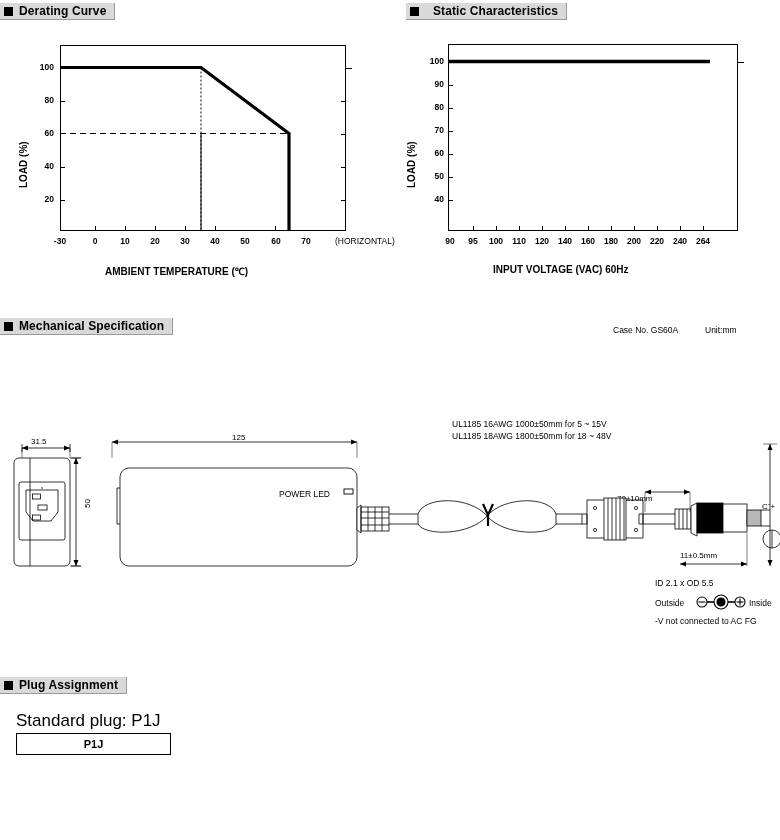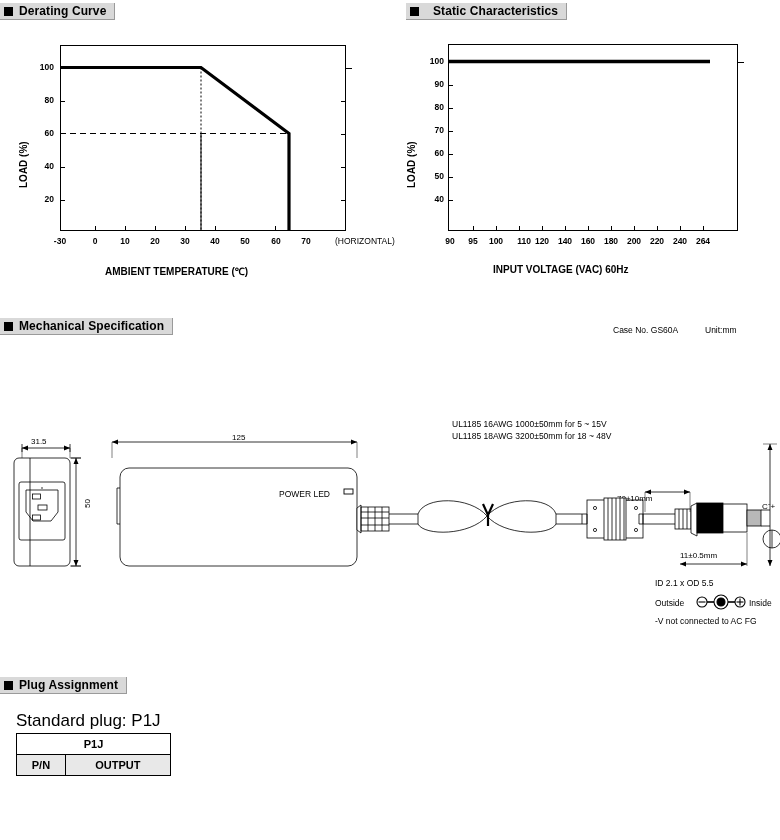--- a/index.html
+++ b/index.html
@@ -128,21 +128,21 @@
   <div class="ytick-lbl" style="left:28px;top:166px;width:26px;">40</div>
   <div class="tickmark" style="left:58px;top:171.5px;width:5px;height:1px;"></div>
 
   <svg style="position:absolute;left:58px;top:16px;" width="290" height="187">
     <line x1="1" y1="17.5" x2="262" y2="17.5" stroke="#000" stroke-width="3.4"></line>
   </svg>
 
   <div class="xtick-lbl" style="left:48px;top:208px;width:24px;">90</div>
   <div class="xtick-lbl" style="left:71px;top:208px;width:24px;">95</div>
   <div class="xtick-lbl" style="left:94px;top:208px;width:24px;">100</div>
-  <div class="xtick-lbl" style="left:117px;top:208px;width:24px;text-align:right;">110</div>
+  <div class="xtick-lbl" style="left:117px;top:208px;width:24px;">110</div>
   <div class="xtick-lbl" style="left:140px;top:208px;width:24px;">120</div>
   <div class="xtick-lbl" style="left:163px;top:208px;width:24px;">140</div>
   <div class="xtick-lbl" style="left:186px;top:208px;width:24px;">160</div>
   <div class="xtick-lbl" style="left:209px;top:208px;width:24px;">180</div>
   <div class="xtick-lbl" style="left:232px;top:208px;width:24px;">200</div>
   <div class="xtick-lbl" style="left:255px;top:208px;width:24px;">220</div>
   <div class="xtick-lbl" style="left:278px;top:208px;width:24px;">240</div>
   <div class="xtick-lbl" style="left:301px;top:208px;width:24px;">264</div>
 
   <div class="tickmark" style="left:83px;top:198px;width:1px;height:5px;"></div>
@@ -163,21 +163,21 @@
 
 <div class="sec-header" style="left:0;top:318px;">
   <span class="bullet"></span>
   <span class="sec-title">Mechanical Specification</span>
 </div>
 
 <div class="small-txt" style="left:613px;top:325px;">Case No. GS60A</div>
 <div class="small-txt" style="left:705px;top:325px;">Unit:mm</div>
 
 <div class="note" style="left:452px;top:419px;font-weight:normal;text-align:center;">UL1185 16AWG 1000±50mm for 5 ~ 15V</div>
-<div class="note" style="left:452px;top:431px;font-weight:normal;">UL1185 18AWG 3200±50mm for 18 ~ 48V</div>
+<div class="note" style="left:452px;top:431px;font-weight:normal;">UL1185 18AWG 1800±50mm for 18 ~ 48V</div>
 
 <div class="dim-txt" style="left:31px;top:437px;">31.5</div>
 <div class="dim-txt" style="left:232px;top:433px;">125</div>
 <div class="dim-txt" style="left:83px;top:508px;transform-origin:0 0;transform:rotate(-90deg);">50</div>
 <div class="dim-txt" style="left:279px;top:489px;font-size:8.5px;">POWER  LED</div>
 <div class="dim-txt" style="left:617px;top:494px;">70±10mm</div>
 <div class="dim-txt" style="left:680px;top:551px;">11±0.5mm</div>
 <div class="dim-txt" style="left:762px;top:500px;color:#000;">C⁻+</div>
 <div class="small-txt" style="left:655px;top:578px;">ID 2.1 x OD 5.5</div>
 <div class="small-txt" style="left:655px;top:598px;">Outside</div>
@@ -330,18 +330,14 @@
   <span class="sec-title">Plug Assignment</span>
 </div>
 
 <div style="position:absolute;left:16px;top:711px;font-size:17px;">Standard plug: P1J</div>
 
 <table class="plug" style="left:16px;top:733px;width:155px;">
   <tbody>
       <tr>
     <td class="hd" colspan="2">P1J</td>
   </tr>
-  <tr>
-    <td class="sub">P/N</td>
-    <td class="sub">OUTPUT</td>
-  </tr>
 </tbody>
   </table>
 
 </body></html>

